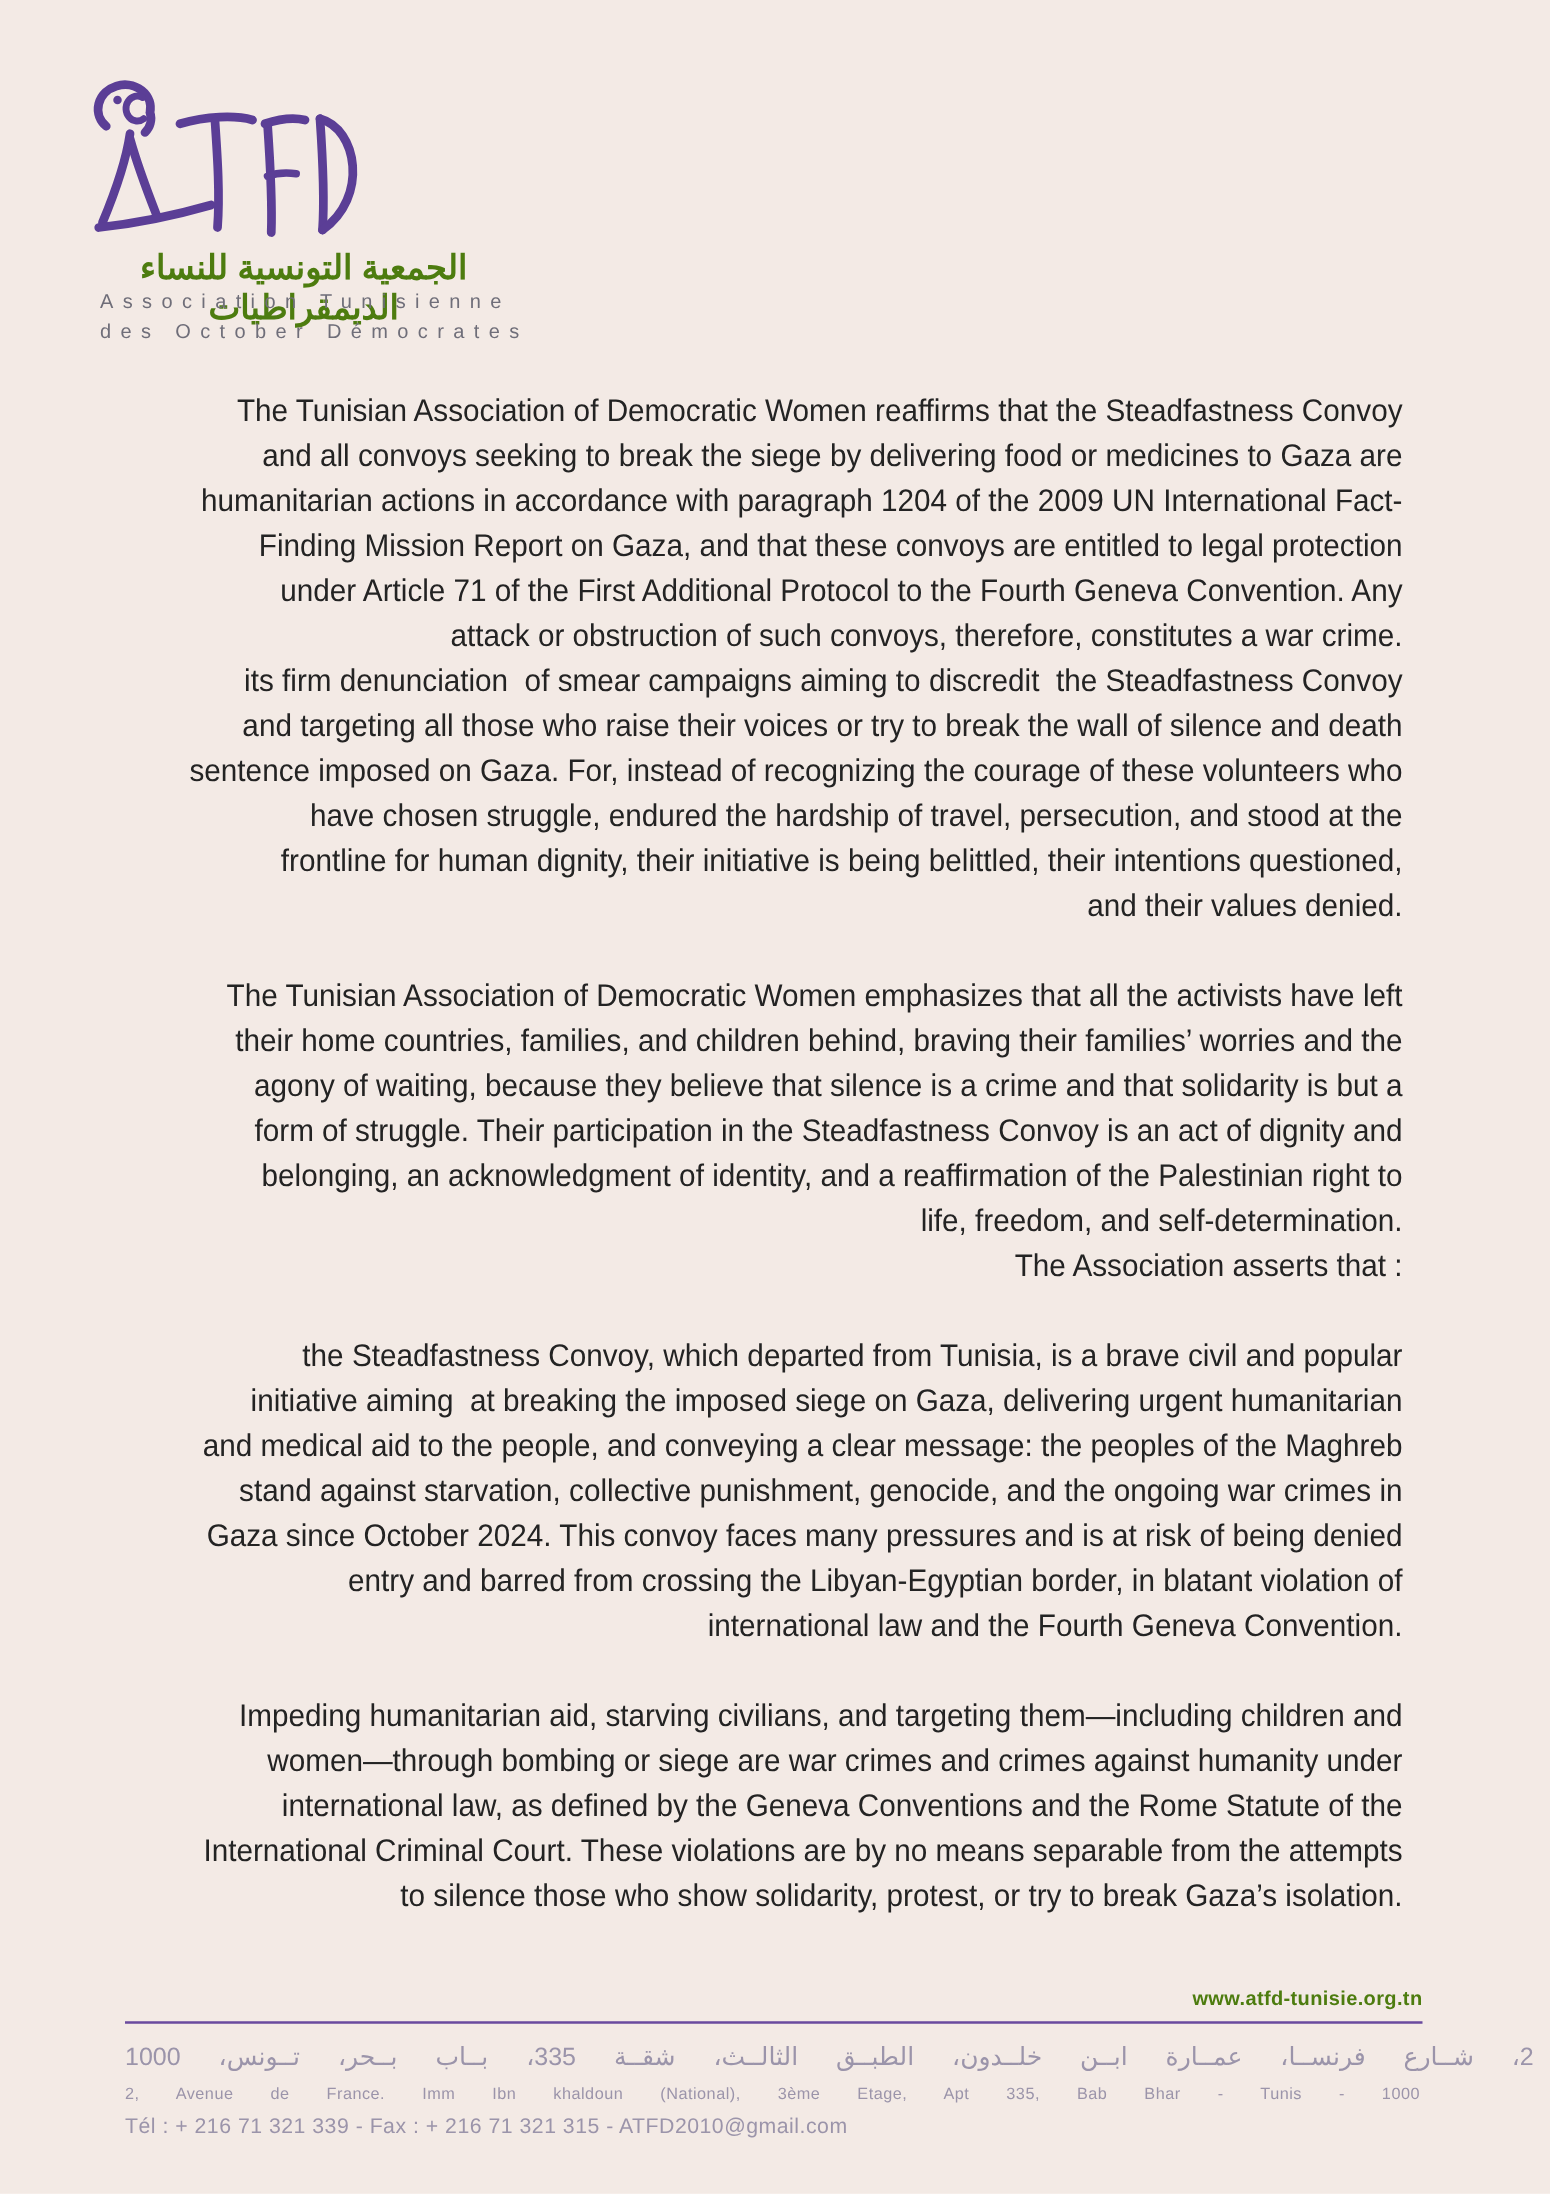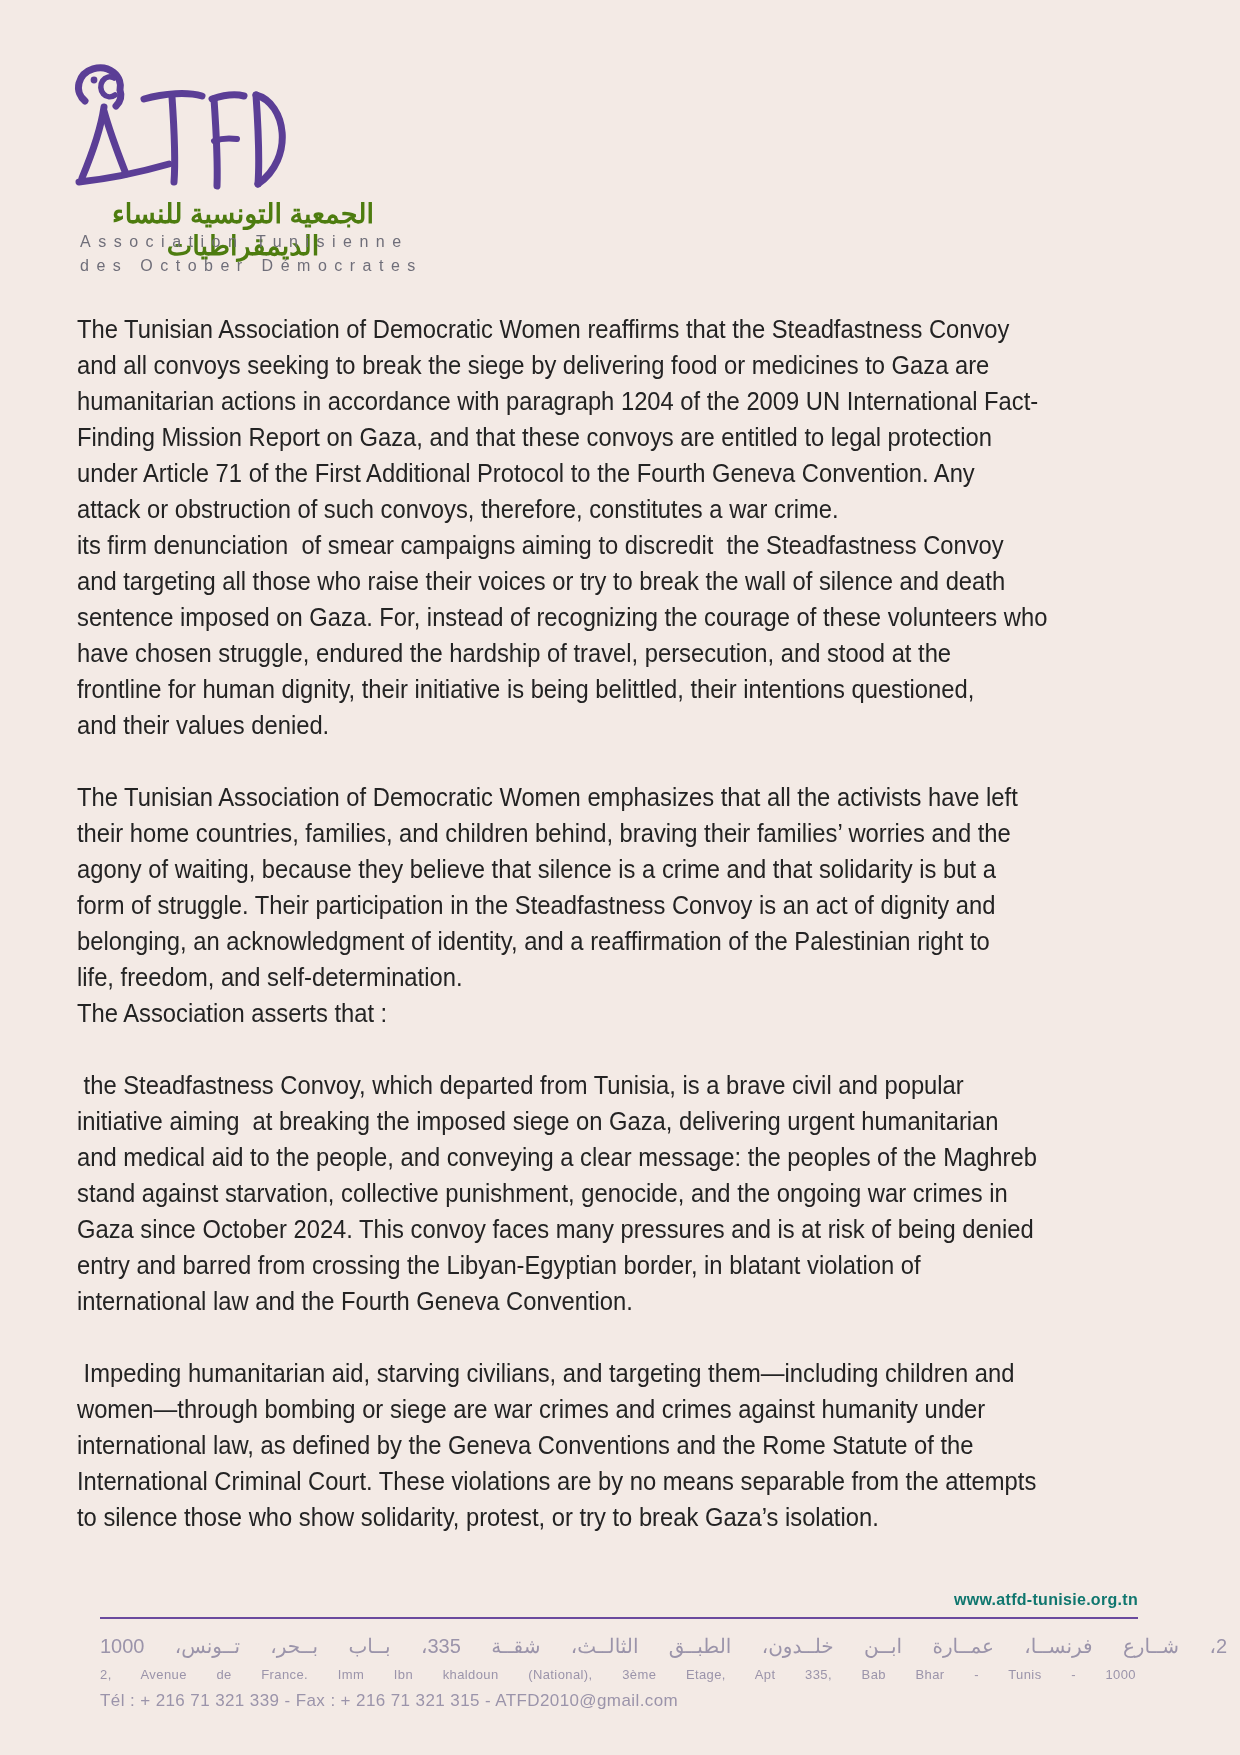--- a/index.html
+++ b/index.html
@@ -21,35 +21,35 @@
   }
   .logo-fr1, .logo-fr2 {
     position:absolute; left:80px;
     font-size:16px; color:#6f6e79; letter-spacing:7.5px; font-weight:400;
     white-space:nowrap;
   }
   .logo-fr1 { top:233px; }
   .logo-fr2 { top:257px; }
 
   
-  .doc-body { position:absolute; left:77px; top:311px; width:1100px; color:#232323; }
+  .doc-body { position:absolute; left:77px; top:311px; width:1100px; color:#232323;text-align:right; }
   .paragraph { margin:0; }
   .paragraph + .paragraph { margin-top:36px; }
   .line {
     height:36px; line-height:36px;
     font-size:25px;
     white-space:pre;
     transform: scaleX(0.95);
     transform-origin: 0 0;
   }
 
   
   .footer-website {
     position:absolute; top:1591px; right:102px;
-    font-size:16px; font-weight:bold; color:#0f766e; letter-spacing:0.3px;
+    font-size:16px; font-weight:bold; color:#4d7c0f; letter-spacing:0.3px;
     text-decoration:none;
   }
   .footer-rule {
     position:absolute; left:100px; top:1617px; width:1038px; height:2px;
     background:#6a4a9e; border:none; margin:0;
   }
   .footer-arabic {
     position:absolute; left:100px; top:1633px; width:1127px;
     direction:rtl;
     text-align:justify; text-align-last:justify;

